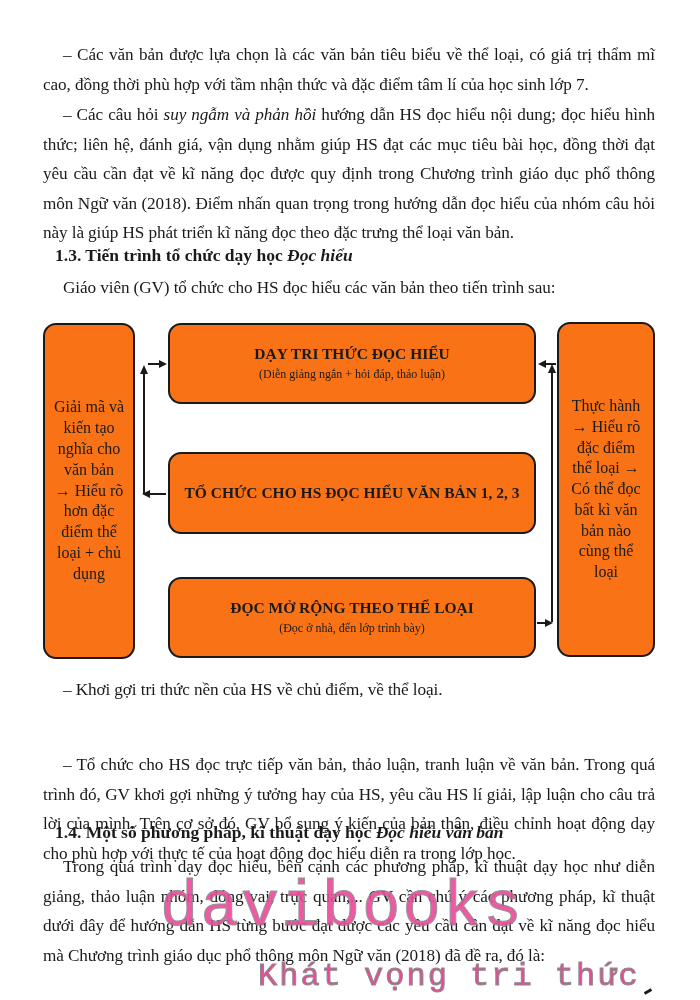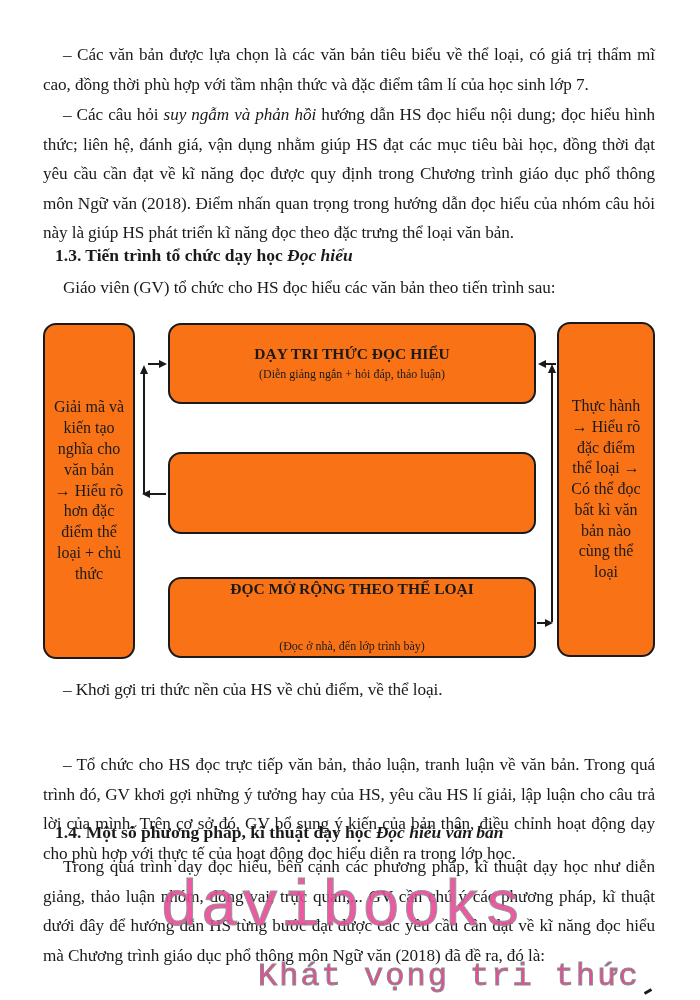--- a/index.html
+++ b/index.html
@@ -55,32 +55,33 @@
 <div>
   <div class="box side-box" style="left:43px; top:323px; width:92px; height:336px;">
     <span>Giải mã và</span>
     <span>kiến tạo</span>
     <span>nghĩa cho</span>
     <span>văn bản</span>
     <span>→ Hiểu rõ</span>
     <span>hơn đặc</span>
     <span>điểm thể</span>
     <span>loại + chủ</span>
-    <span>thức</span>
+    <span>dụng</span>
   </div>
 
   <div class="box" style="left:168px; top:323px; width:368px; height:81px;">
     <span class="center-title">DẠY TRI THỨC ĐỌC HIỂU</span>
     <span class="center-sub">(Diễn giảng ngắn + hỏi đáp, thảo luận)</span>
   </div>
 
   <div class="box" style="left:168px; top:452px; width:368px; height:82px;">
+    <span class="center-title">TỔ CHỨC CHO HS ĐỌC HIỂU VĂN BẢN 1, 2, 3</span>
   </div>
 
-  <div class="box" style="left:168px; top:577px; width:368px; height:81px;justify-content:space-between;">
+  <div class="box" style="left:168px; top:577px; width:368px; height:81px;">
     <span class="center-title">ĐỌC MỞ RỘNG THEO THỂ LOẠI</span>
     <span class="center-sub">(Đọc ở nhà, đến lớp trình bày)</span>
   </div>
 
   <div class="box side-box" style="left:557px; top:322px; width:98px; height:335px;">
     <span>Thực hành</span>
     <span>→ Hiểu rõ</span>
     <span>đặc điểm</span>
     <span>thể loại →</span>
     <span>Có thể đọc</span>

